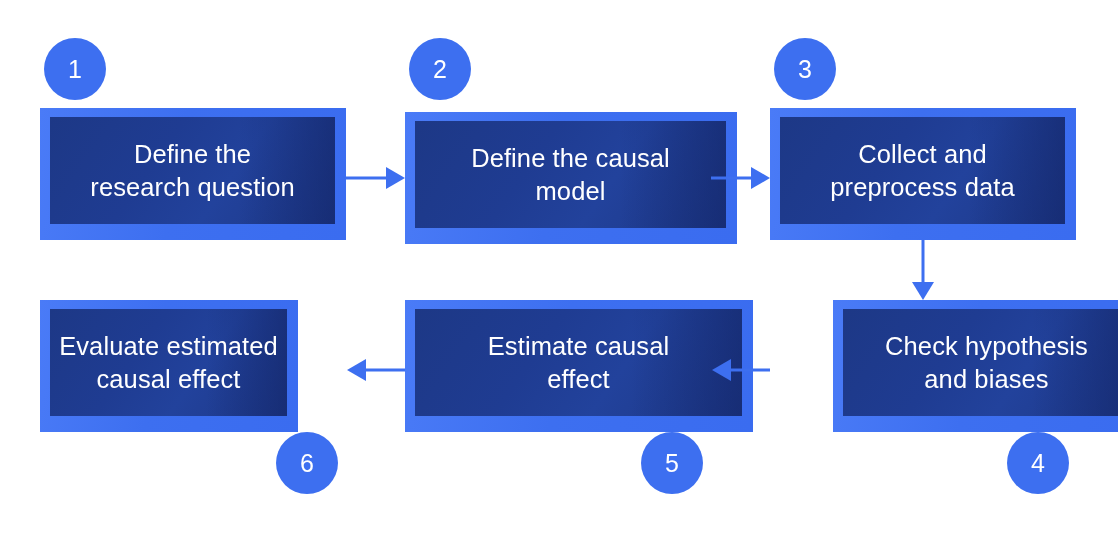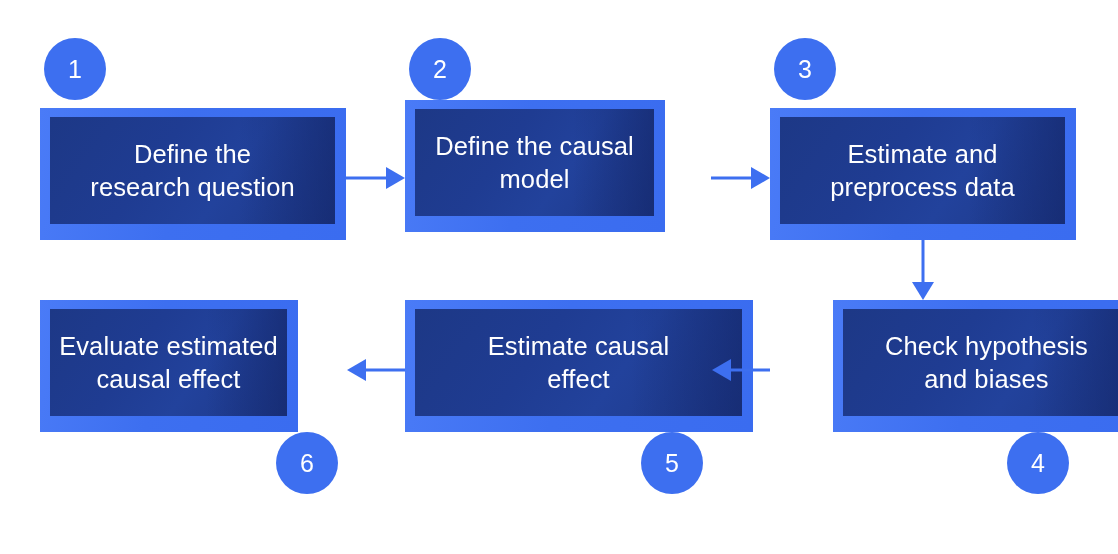--- a/index.html
+++ b/index.html
@@ -111,32 +111,32 @@
 <div id="canvas">
 
   <div class="node" style="left:40px; top:108px; width:306px; height:132px;">
     <div class="frame"></div>
     <div class="face"></div>
     <div class="label">Define the
 research question</div>
   </div>
   <div class="badge" style="left:44px; top:38px;">1</div>
 
-  <div class="node" style="left:405px; top:100px; width:260px; height:132px;text-decoration:underline;">
+  <div class="node" style="left:405px; top:112px; width:332px; height:132px;text-decoration:underline;">
     <div class="frame"></div>
     <div class="face"></div>
     <div class="label">Define the causal
 model</div>
   </div>
   <div class="badge" style="left:409px; top:38px;">2</div>
 
   <div class="node" style="left:770px; top:108px; width:306px; height:132px;">
     <div class="frame"></div>
     <div class="face"></div>
-    <div class="label">Estimate and
+    <div class="label">Collect and
 preprocess data</div>
   </div>
   <div class="badge" style="left:774px; top:38px;">3</div>
 
   <div class="node" style="left:802px; top:300px; width:308px; height:132px;margin-left:31px;">
     <div class="frame"></div>
     <div class="face"></div>
     <div class="label">Check hypothesis
 and biases</div>
   </div>

